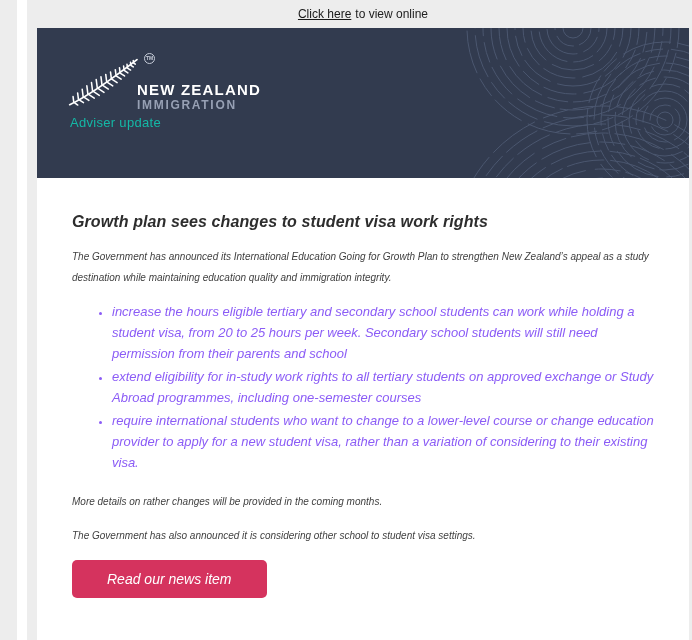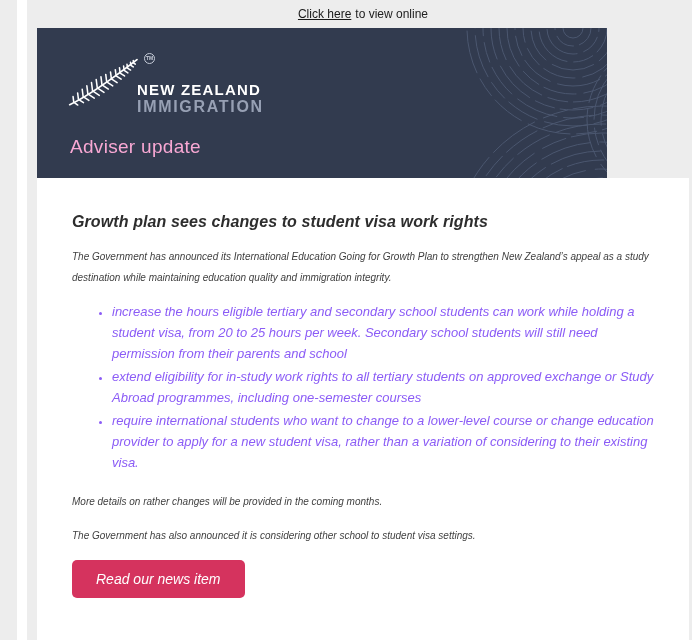--- a/index.html
+++ b/index.html
@@ -19,37 +19,37 @@
     font-size: 12px; color: #222222; background: #ededed;
   }
   .topbar a { color: #1a1a1a; text-decoration: underline; cursor: pointer; }
   .topbar .suffix { margin-left: 4px; }
 
   
   .email-card { position: absolute; left: 20px; top: 28px; width: 652px; height: 612px; }
 
   
   .email-header {
-    position: relative; width: 570px; height: 150px;
+    position: relative; width: 652px; height: 150px;
     background: #323b4f; overflow: hidden;
   }
   .spirals { position: absolute; left: 0; top: 0; }
   .brand { position: absolute; left: 30px; top: 28px; display: flex; align-items: flex-start; z-index: 2; }
   .fern { width: 74px; height: 53px; }
   .brand-text { margin-left: -4px; margin-top: 26px; line-height: 1; }
   .brand-primary { font-size: 15px; font-weight: 700; letter-spacing: 1.2px; color: #ffffff; }
-  .brand-secondary { font-size: 16px; font-weight: 700; letter-spacing: 1.7px; color: #97a0b4; margin-top: 2px; }
+  .brand-secondary { font-size: 12px; font-weight: 700; letter-spacing: 1.7px; color: #97a0b4; margin-top: 2px; }
   .tm {
     position: absolute; left: 77px; top: -3px;
     width: 11px; height: 11px; border: 1px solid #c7cdd9; border-radius: 50%;
     font-size: 5px; line-height: 9px; text-align: center; color: #c7cdd9; font-weight: 700;
   }
   .tagline {
-    position: absolute; left: 33px; top: 108px; z-index: 2;
-    font-size: 19px; font-weight: 500; letter-spacing: 0.3px; color: #f9a8d4;
+    position: absolute; left: 33px; top: 87px; z-index: 2;
+    font-size: 13px; font-weight: 500; letter-spacing: 0.3px; color: #14b8a6;
   }
 
   
   .email-body {
     width: 652px; height: 462px; background: #ffffff;
     padding: 35px 26px 20px 35px;
     font-style: italic;
   }
   .email-body h1 {
     margin: 0 0 15px 0; font-size: 16px; font-weight: 700; color: #2d2d2d; letter-spacing: 0.1px;
@@ -57,21 +57,21 @@
   .email-body p { margin: 0 0 13px 0; font-size: 10px; line-height: 21px; color: #3f3f3f; }
   .email-body p.list-intro { margin-bottom: 16px; }
   .email-body ul { margin: 0 0 18px 0; padding-left: 40px; }
   .email-body li { font-size: 13px; line-height: 21px; color: #8b5cf6; margin-bottom: 2px; }
   .email-body li::marker { font-size: 11px; }
   .email-body p.closing-last { margin-bottom: 0; }
   .cta {
     display: inline-block; margin-top: 14px;
     background: #d5335e; color: #ffffff;
     font-size: 14px; line-height: 14px;
-    padding: 12px 24px; border-radius: 5px;
+    padding: 12px 35px; border-radius: 5px;
     text-decoration: none; cursor: pointer;
   }
 </style>
 </head>
 <body>
 
 <div class="page">
   <div class="left-strip"></div>
 
   <div class="topbar">

